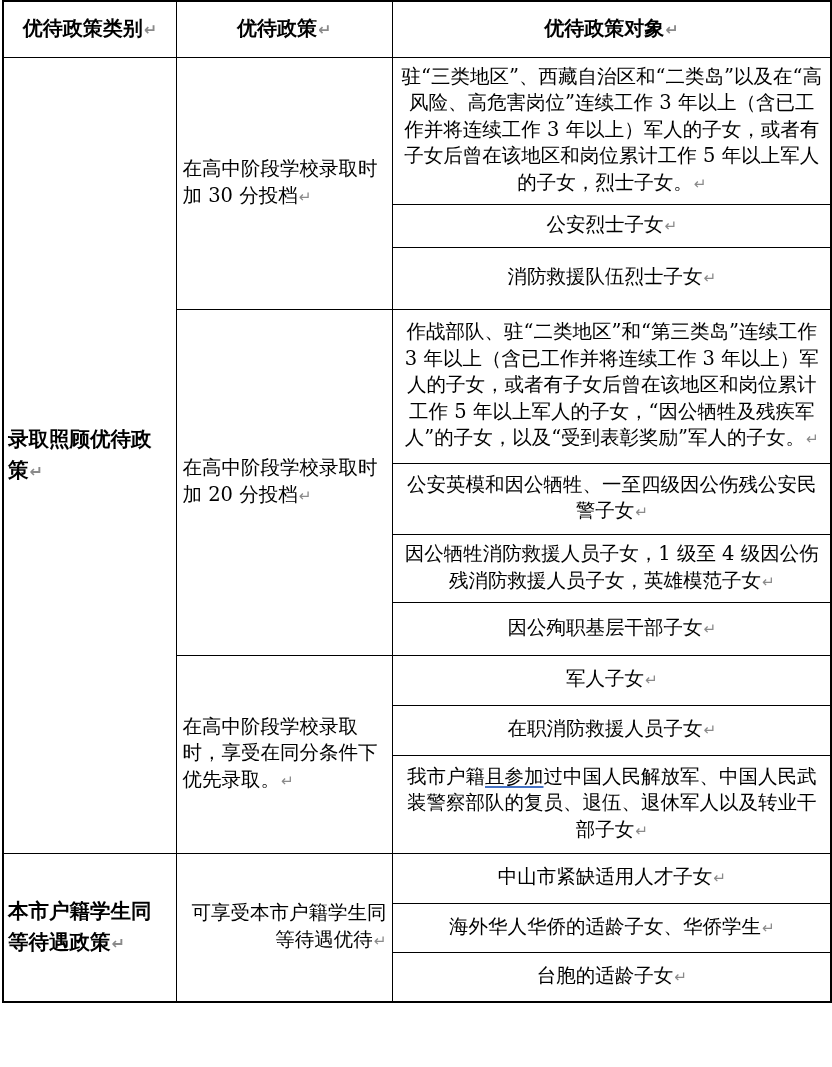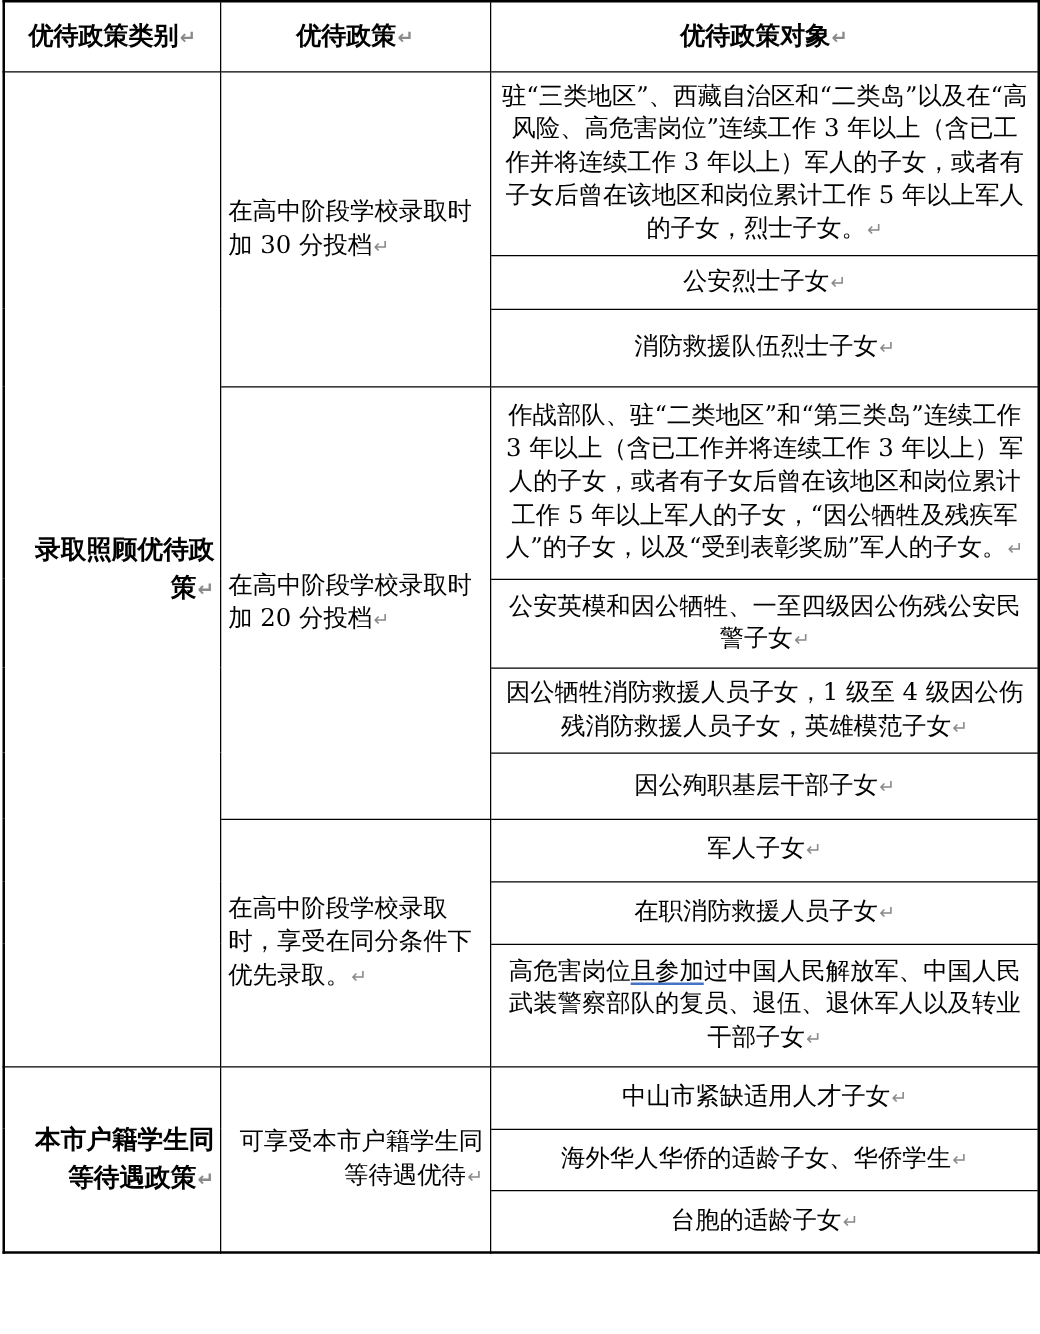--- a/index.html
+++ b/index.html
@@ -42,21 +42,21 @@
     overflow: hidden;
     box-sizing: border-box;
   }
   .policy-table th {
     font-weight: bold;
     text-align: center;
     font-size: 20px;
     margin-left: 16px;
   }
   td.cat {
-    text-align: right;
+    text-align: left;
     font-family: "DejaVu Sans", "Liberation Sans", sans-serif;
     font-weight: bold;
     font-size: 20.5px;
     line-height: 31px;
     padding: 0 4px;
   }
   td.pol {
     text-align: left;
     padding: 3px 5px 3px 6px;
     margin-left: 21px;
@@ -127,21 +127,21 @@
         <td class="tgt"><span>因公殉职基层干部子女</span><span class="pmark">↵</span></td>
       </tr>
       <tr style="height:50px">
         <td class="pol" rowspan="3"><span>在高中阶段学校录取时，享受在同分条件下优先录取。</span><span class="pmark">↵</span></td>
         <td class="tgt"><span>军人子女</span><span class="pmark">↵</span></td>
       </tr>
       <tr style="height:50px">
         <td class="tgt"><span>在职消防救援人员子女</span><span class="pmark">↵</span></td>
       </tr>
       <tr style="height:98px">
-        <td class="tgt"><span>高危害岗位</span><span class="u-blue">且参加</span><span>过中国人民解放军、中国人民武装警察部队的复员、退伍、退休军人以及转业干部子女</span><span class="pmark">↵</span></td>
+        <td class="tgt"><span>我市户籍</span><span class="u-blue">且参加</span><span>过中国人民解放军、中国人民武装警察部队的复员、退伍、退休军人以及转业干部子女</span><span class="pmark">↵</span></td>
       </tr>
       <tr style="height:50px">
         <td class="cat" rowspan="3"><span>本市户籍学生同等待遇政策</span><span class="pmark">↵</span></td>
         <td class="pol-center" rowspan="3"><span>可享受本市户籍学生同等待遇优待</span><span class="pmark">↵</span></td>
         <td class="tgt"><span>中山市紧缺适用人才子女</span><span class="pmark">↵</span></td>
       </tr>
       <tr style="height:49px">
         <td class="tgt"><span>海外华人华侨的适龄子女、华侨学生</span><span class="pmark">↵</span></td>
       </tr>
       <tr style="height:50px">

